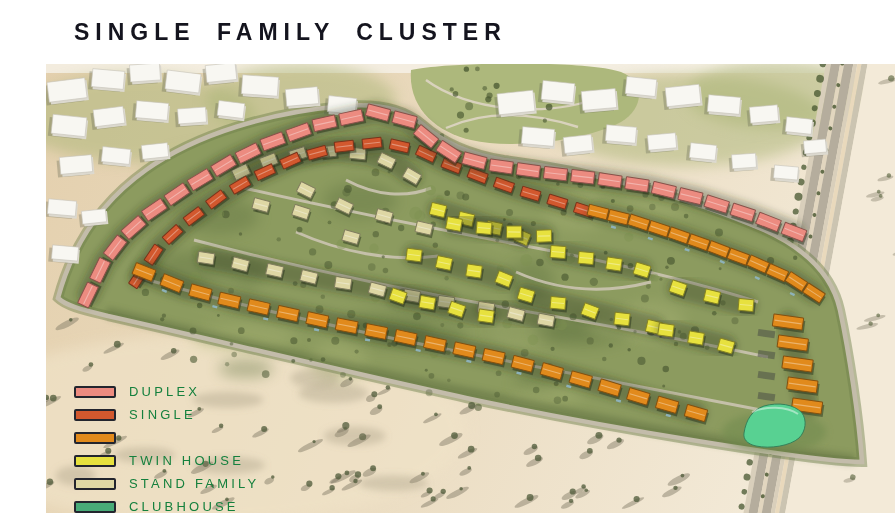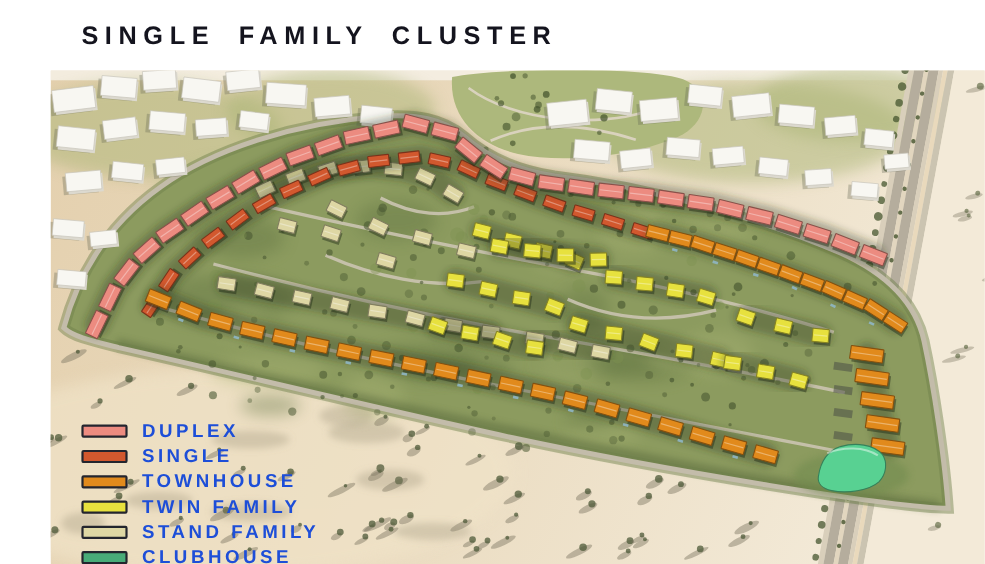--- a/index.html
+++ b/index.html
@@ -7,21 +7,21 @@
         font-family:"Liberation Sans", sans-serif;padding-left:46px;}
   header{height:64px;display:flex;align-items:center;}
   h1{margin:0 0 0 28px;font-size:23px;font-weight:700;color:#14141e;
      letter-spacing:6px;word-spacing:9px;}
   .canvas{position:relative;width:895px;height:449px;}
   svg{display:block;}
   .legend{position:absolute;left:28px;top:316px;}
   .lrow{display:flex;align-items:center;height:23px;}
   .sw{width:42px;height:12px;border:2px solid #23252e;border-radius:2px;
       box-sizing:border-box;margin-right:13px;display:inline-block;}
-  .ll{font-size:17px;font-weight:700;color:#1d4ed8;letter-spacing:3.2px;}
+  .ll{font-size:13px;font-weight:400;color:#15803d;letter-spacing:3.2px;}
 </style>
 </head>
 <body>
 
 <div class="page">
   <header>
     <h1>SINGLE FAMILY CLUSTER</h1>
   </header>
   <div class="canvas">
     <svg id="scene" width="895" height="449" viewBox="0 64 895 449">
@@ -1131,25 +1131,24 @@
       <div class="lrow">
         <span class="sw" style="background-color: rgb(236, 139, 128);"></span>
         <span class="ll">DUPLEX</span>
       </div>
       <div class="lrow">
         <span class="sw" style="background-color: rgb(210, 88, 46);"></span>
         <span class="ll">SINGLE</span>
       </div>
       <div class="lrow">
         <span class="sw" style="background-color: rgb(225, 138, 28);"></span>
-        <span class="ll">TOWNHOUSE</span>
       </div>
       <div class="lrow">
         <span class="sw" style="background-color: rgb(231, 225, 62);"></span>
-        <span class="ll">TWIN FAMILY</span>
+        <span class="ll">TWIN HOUSE</span>
       </div>
       <div class="lrow">
         <span class="sw" style="background-color: rgb(222, 215, 164);"></span>
         <span class="ll">STAND FAMILY</span>
       </div>
       <div class="lrow">
         <span class="sw" style="background-color: rgb(72, 171, 120);"></span>
         <span class="ll">CLUBHOUSE</span>
       </div>
     </div>

